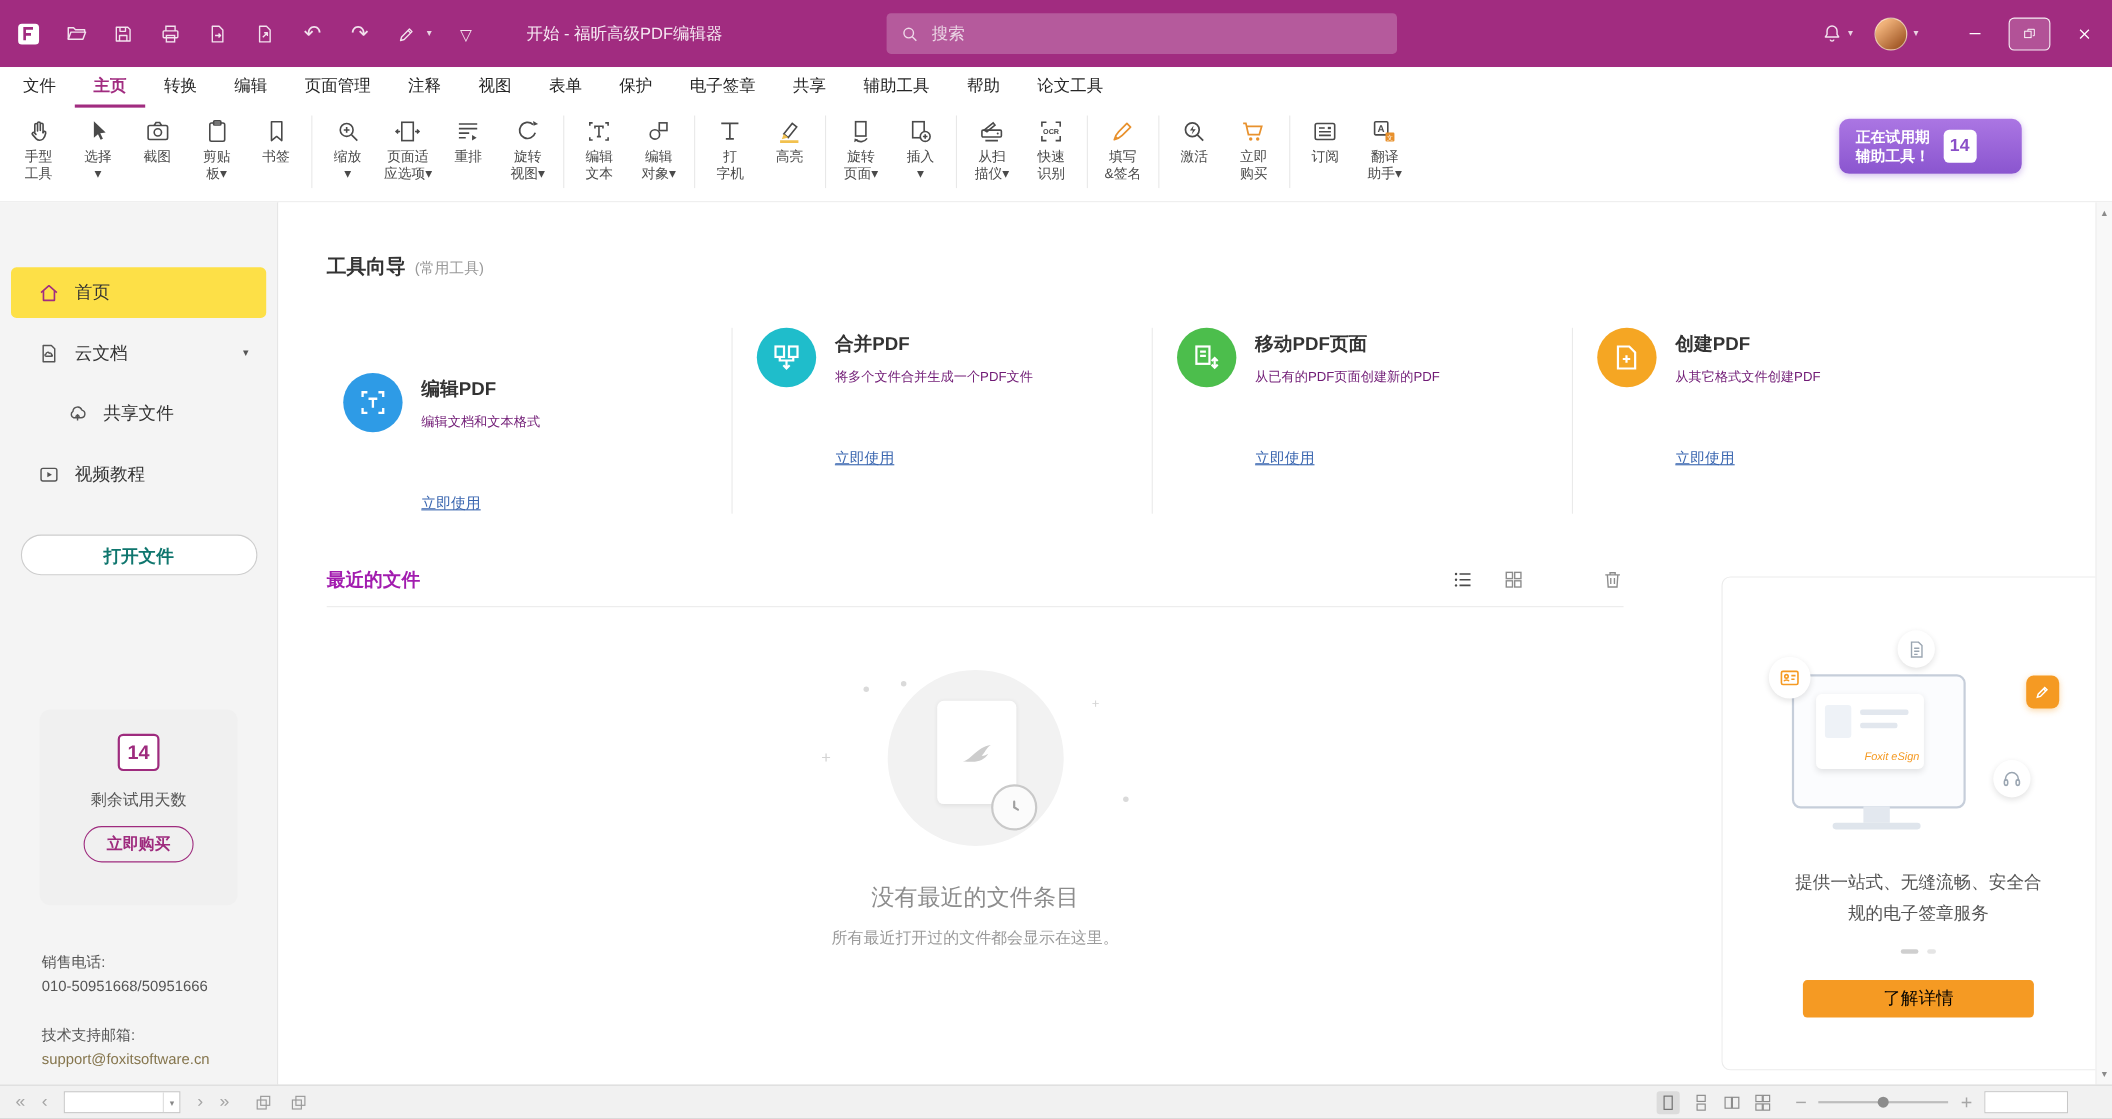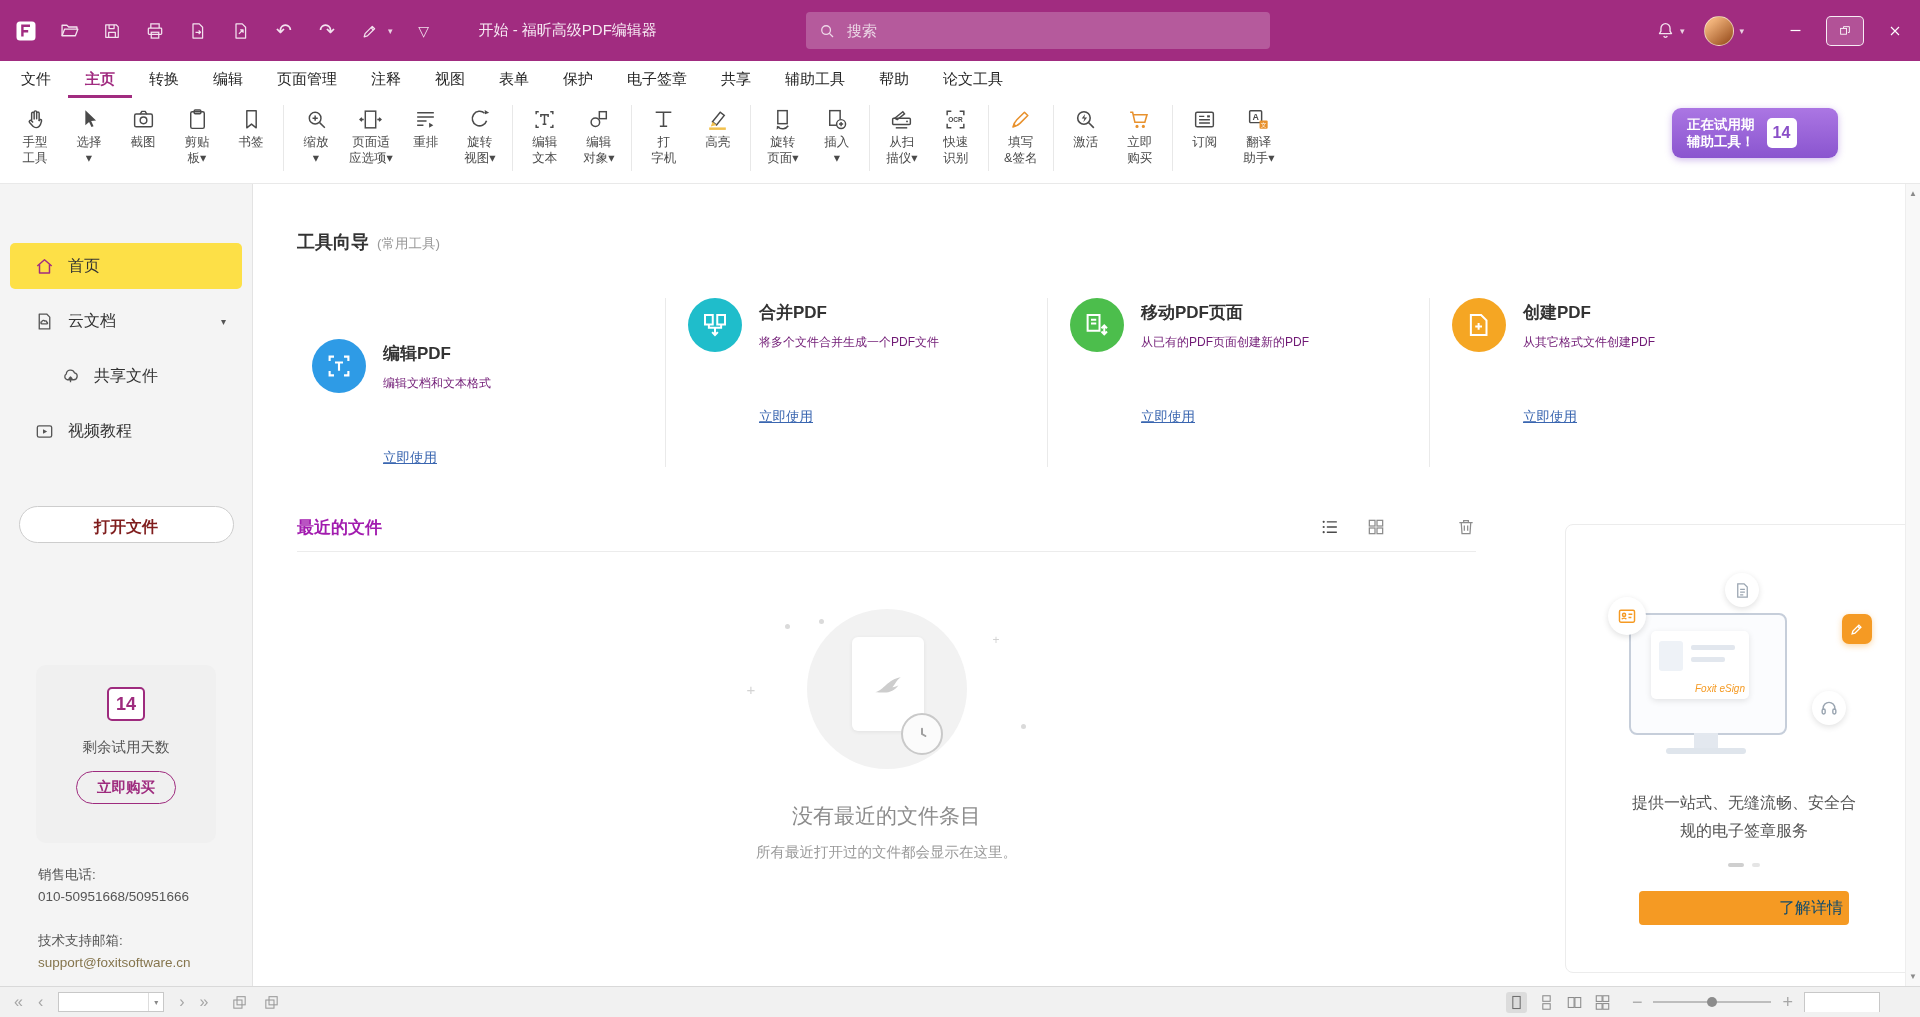--- a/index.html
+++ b/index.html
@@ -48,22 +48,22 @@
               font-weight:bold;font-size:16px;display:flex;align-items:center;justify-content:center;}
 
   
   .sidebar{position:absolute;left:0;top:184px;width:253px;height:802px;background:#F4F4F4;border-right:1px solid #E3E3E3;box-sizing:border-box;}
   .sb-item{height:46px;margin:9px 10px 0;border-radius:5px;display:flex;align-items:center;gap:13px;padding-left:24px;font-size:16px;color:#333;}
   .sb-item:first-child{margin-top:59px;}
   .sb-item.active{background:#fde047;align-items:center;}
   .sb-item.indent{padding-left:50px;}
   .sb-ic{display:flex;}
   .sb-caret{margin-left:auto;margin-right:16px;font-size:10px;color:#555;}
-  .open-btn{display:block;margin:52px auto 0;width:215px;height:37px;border-radius:19px;border:1px solid #CDCDCD;
-            background:#fff;font-size:16px;font-weight:bold;color:#7f1d1d;text-align:center;line-height:37px;}
+  .open-btn{display:block;margin:32px auto 0;width:215px;height:37px;border-radius:19px;border:1px solid #CDCDCD;
+            background:#fff;font-size:16px;font-weight:bold;color:#0f766e;text-align:center;line-height:37px;}
   .trial-card{margin:122px auto 0;width:180px;height:178px;background:#F0F0F0;border-radius:10px;
               display:flex;flex-direction:column;align-items:center;}
   .tc-days{margin-top:22px;width:38px;height:34px;border:2px solid #9E2B7E;border-radius:5px;background:#fff;
            color:#9E2B7E;font-weight:bold;font-size:18px;display:flex;align-items:center;justify-content:center;box-sizing:border-box;}
   .tc-label{margin-top:17px;font-size:14.5px;color:#555;}
   .tc-buy{margin-top:14px;padding:6px 20px;border:1px solid #9E2B7E;border-radius:17px;color:#9E2B7E;
           font-size:14.5px;font-weight:bold;background:transparent;}
   .sb-contact{position:absolute;left:38px;top:680px;font-size:13.5px;color:#555;line-height:22px;}
   .sb-contact .blk{margin-bottom:22px;}
   .sb-contact .email{color:#85754D;}
@@ -115,21 +115,21 @@
   .pm-esign{position:absolute;right:4px;bottom:5px;font-size:10px;font-style:italic;color:#F59A23;white-space:nowrap;}
   .pm-bubble{position:absolute;background:#fff;border-radius:50%;box-shadow:0 2px 6px rgba(0,0,0,.12);
              display:flex;align-items:center;justify-content:center;}
   .pm-pencilbox{position:absolute;left:276px;top:89px;width:30px;height:30px;border-radius:7px;background:#F59A23;
                 box-shadow:0 2px 6px rgba(245,154,35,.4);display:flex;align-items:center;justify-content:center;}
   .pm-text{margin-top:14px;text-align:center;font-size:16px;color:#555;line-height:28px;}
   .pm-dots{display:flex;justify-content:center;align-items:center;gap:8px;margin-top:18px;}
   .pm-dot-active{width:16px;height:4px;border-radius:2px;background:#CFCFCF;}
   .pm-dot{width:8px;height:4px;border-radius:2px;background:#E5E5E5;}
   .pm-btn{display:block;margin:24px auto 0;width:210px;height:34px;background:#F59A23;border:none;border-radius:4px;
-          color:#0c4a6e;font-size:16px;font-family:"Liberation Sans","DejaVu Sans",sans-serif;text-align:right;}
+          color:#000000;font-size:16px;font-family:"Liberation Sans","DejaVu Sans",sans-serif;}
 
   
   .vrail{position:absolute;right:0;top:184px;width:15px;height:802px;background:#F8F8F8;border-left:1px solid #EEE;box-sizing:border-box;}
   .vrail .ar{position:absolute;left:0;width:14px;text-align:center;color:#8A8A8A;font-size:8px;}
 
   
   .statusbar{position:absolute;left:0;top:986px;width:1920px;height:31px;background:#F1F1F1;border-top:1px solid #D9D9D9;box-sizing:border-box;}
   .st-left{position:absolute;left:14px;top:0;height:30px;display:flex;align-items:center;gap:15px;}
   .st-right{position:absolute;right:12px;top:0;height:30px;display:flex;align-items:center;gap:11px;}
   .st-glyph{color:#A6A6A6;font-size:16px;line-height:1;}

